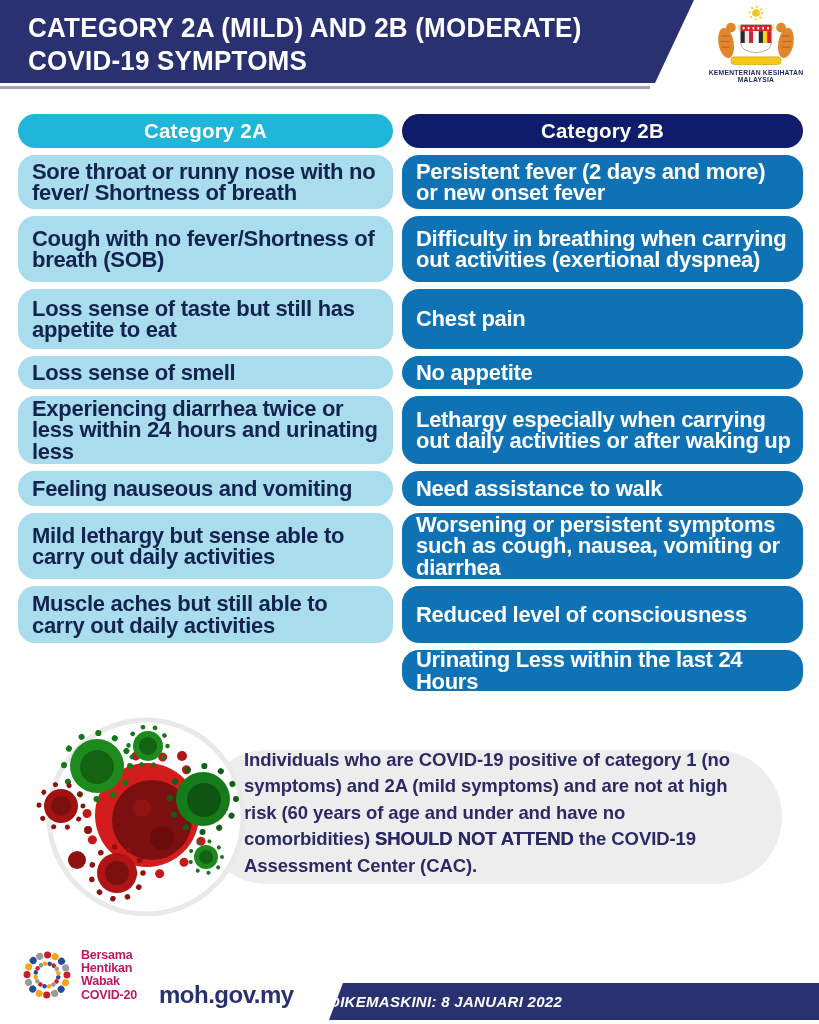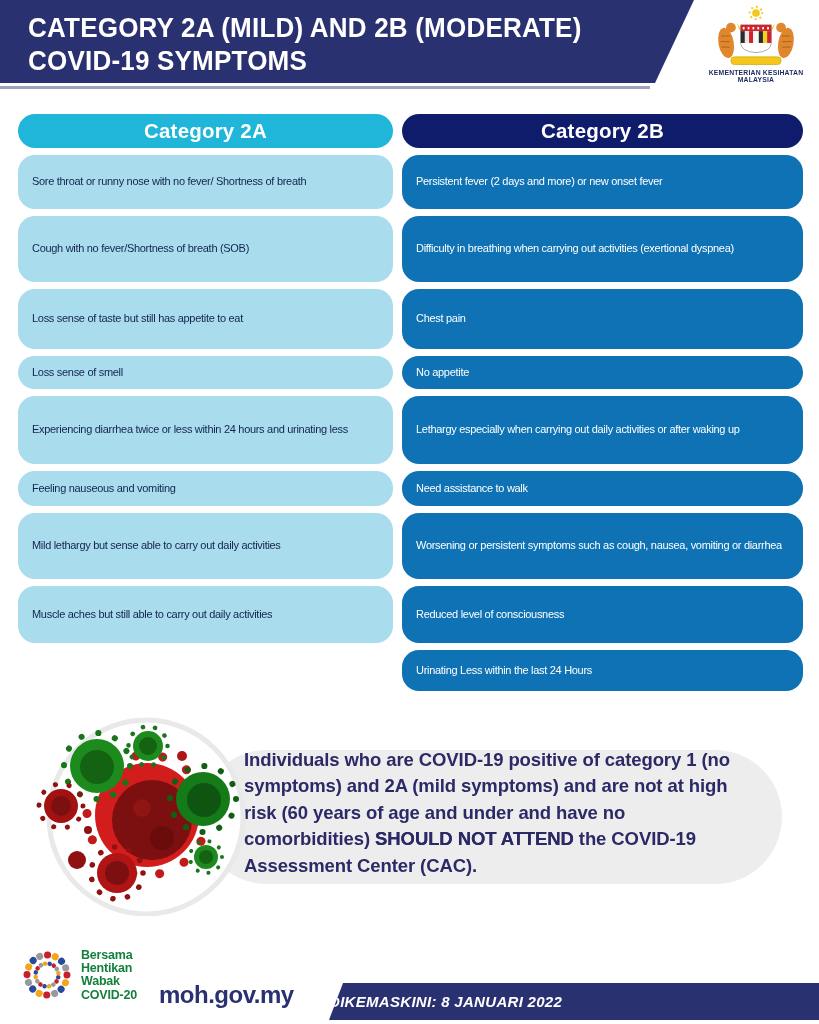--- a/index.html
+++ b/index.html
@@ -37,22 +37,22 @@
     column-gap:9px; row-gap:7px;
   }
   .sym-table > div { box-sizing:border-box;border-radius:17px; }
   .th {
     display:flex; align-items:center; justify-content:center;
     color:#fff; font-weight:bold; font-size:20.5px; letter-spacing:.2px;
   }
   .th-a { background:var(--cyan,#1fb6d9); }
   .th-b { background:var(--darknavy,#0f1c6b); }
   .cell {
-    display:flex; align-items:center; font-weight:normal;
-    font-size:11px; line-height:21.5px; letter-spacing:-.3px;
+    display:flex; align-items:center; font-weight:bold;
+    font-size:22px; line-height:21.5px; letter-spacing:-.3px;
     padding:2px 12px 2px 14px;
   }
   .cell-a { background:var(--lightcyan,#a9dcec); color:var(--celltext,#13234f); }
   .cell-b { background:var(--blue,#0e72b4); color:#ffffff; }
   .cell-empty { background:transparent; }
 
   
   .note-pill {
     position:absolute; left:200px; top:750px; width:582px; height:134px;
     background:var(--notebg,#ededee); border-radius:67px;
@@ -62,21 +62,21 @@
     padding:0 36px 8px 44px; font-size:18.5px; line-height:26.5px;
     font-weight:bold; color:var(--notetext,#2b2a66); letter-spacing:-.1px;
   }
   .heavy { text-shadow:0 0 .5px currentColor; }
   .virus-art { position:absolute; left:30px; top:710px; z-index:2; }
 
   
   .footer-logo { position:absolute; left:18px; top:946px; }
   .campaign {
     position:absolute; left:81px; top:949px; font-size:12.5px; line-height:13.2px;
-    font-weight:bold; color:#15803d; letter-spacing:-.2px;
+    font-weight:bold; color:#be185d; letter-spacing:-.2px;
   }
   .website {
     position:absolute; left:159px; top:981px; font-size:24px; font-weight:bold;
     color:var(--navy,#2a3170); letter-spacing:-.5px;
   }
   .updated-band {
     position:absolute; left:329px; top:983px; width:490px; height:37px;
     background:var(--navy,#2a3170);
     clip-path:polygon(14px 0, 100% 0, 100% 100%, 0 100%);
     color:#ffffff; font-style:italic; font-weight:bold; font-size:15px;

